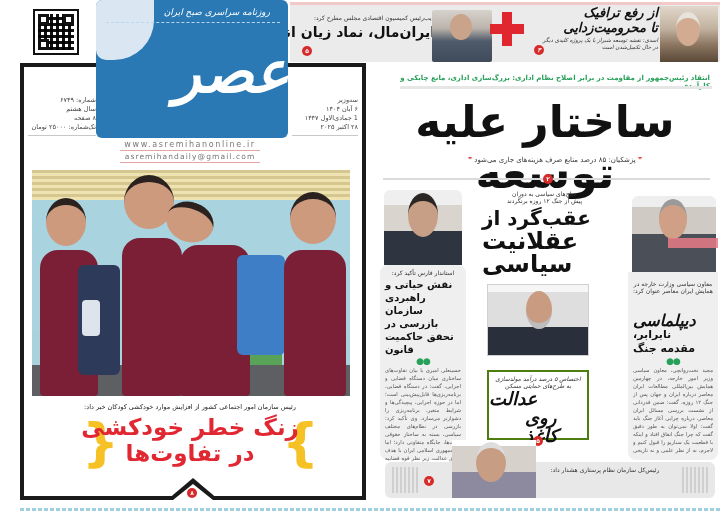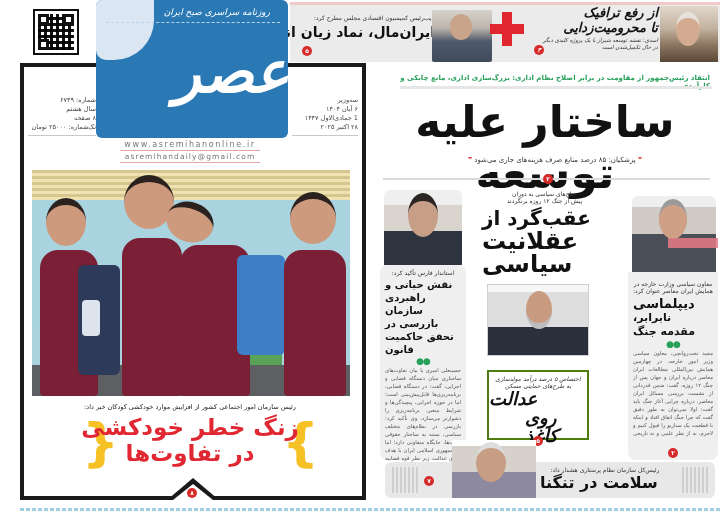--- a/index.html
+++ b/index.html
@@ -217,32 +217,31 @@
   <div class="card-title" style="font-size:18px; line-height:20px;">عدالت</div>
   <div class="card-title" style="font-size:18px; line-height:18px;padding-left:36px;">روی کاغذ</div>
 </div>
 <span class="page-badge" style="position:absolute; left:533px; top:436px;">۵</span>
 
 <div class="photo-takht"></div>
 <div class="pink-tag"></div>
 <div class="card" style="left:628px; top:272px; width:90px; height:188px; border-radius:0 0 8px 8px;">
   <div style="padding:8px 5px 0 5px;">
     <div class="card-kicker">معاون سیاسی وزارت خارجه در همایش ایران معاصر عنوان کرد:</div>
-    <div class="card-title" style="font-size:13px; line-height:14px; margin-top:3px;">دیپلماسی</div>
+    <div class="card-title" style="font-size:16px; line-height:14px; margin-top:20px;font-style:italic;">دیپلماسی</div>
     <div class="card-title" style="font-size:11px; line-height:14px;">نابرابر،</div>
     <div class="card-title" style="font-size:11px; line-height:14px;">مقدمه جنگ</div>
     <div class="green-dots">●●</div>
     <div class="card-body" style="height:88px; overflow:hidden;">مجید تخت‌روانچی، معاون سیاسی وزیر امور خارجه، در چهارمین همایش بین‌المللی مطالعات ایران معاصر درباره ایران و جهان پس از جنگ ۱۲ روزه، گفت: ضمن قدردانی از نشست بررسی مسائل ایران معاصر، درباره چرایی آغاز جنگ باید گفت: اولا نمی‌توان به طور دقیق گفت که چرا جنگ اتفاق افتاد و اینکه با قطعیت یک سناریو را قبول کنیم و لاجرم، نه از نظر علمی و نه تاریخی درست نخواهد بود...</div>
     <div style="text-align:center; margin-top:3px;"><span class="page-badge">۲</span></div>
   </div>
 </div>
 
 <div class="bottom-strip"></div>
 <div class="strip-deco" style="left:392px;"></div>
 <div class="strip-deco" style="left:682px;"></div>
 <span class="page-badge" style="position:absolute; left:424px; top:476px;">۷</span>
 <div class="photo-nurse"></div>
 <div style="position:absolute; left:540px; top:466px; width:130px; text-align:center;">
   <div class="card-kicker">رئیس‌کل سازمان نظام پرستاری هشدار داد:</div>
-  <div class="card-title" style="font-size:16px; line-height:20px;">سلامت در تنگنا</div>
 </div>
 
 <div class="wavy-rule"></div>
 
 </body></html>

